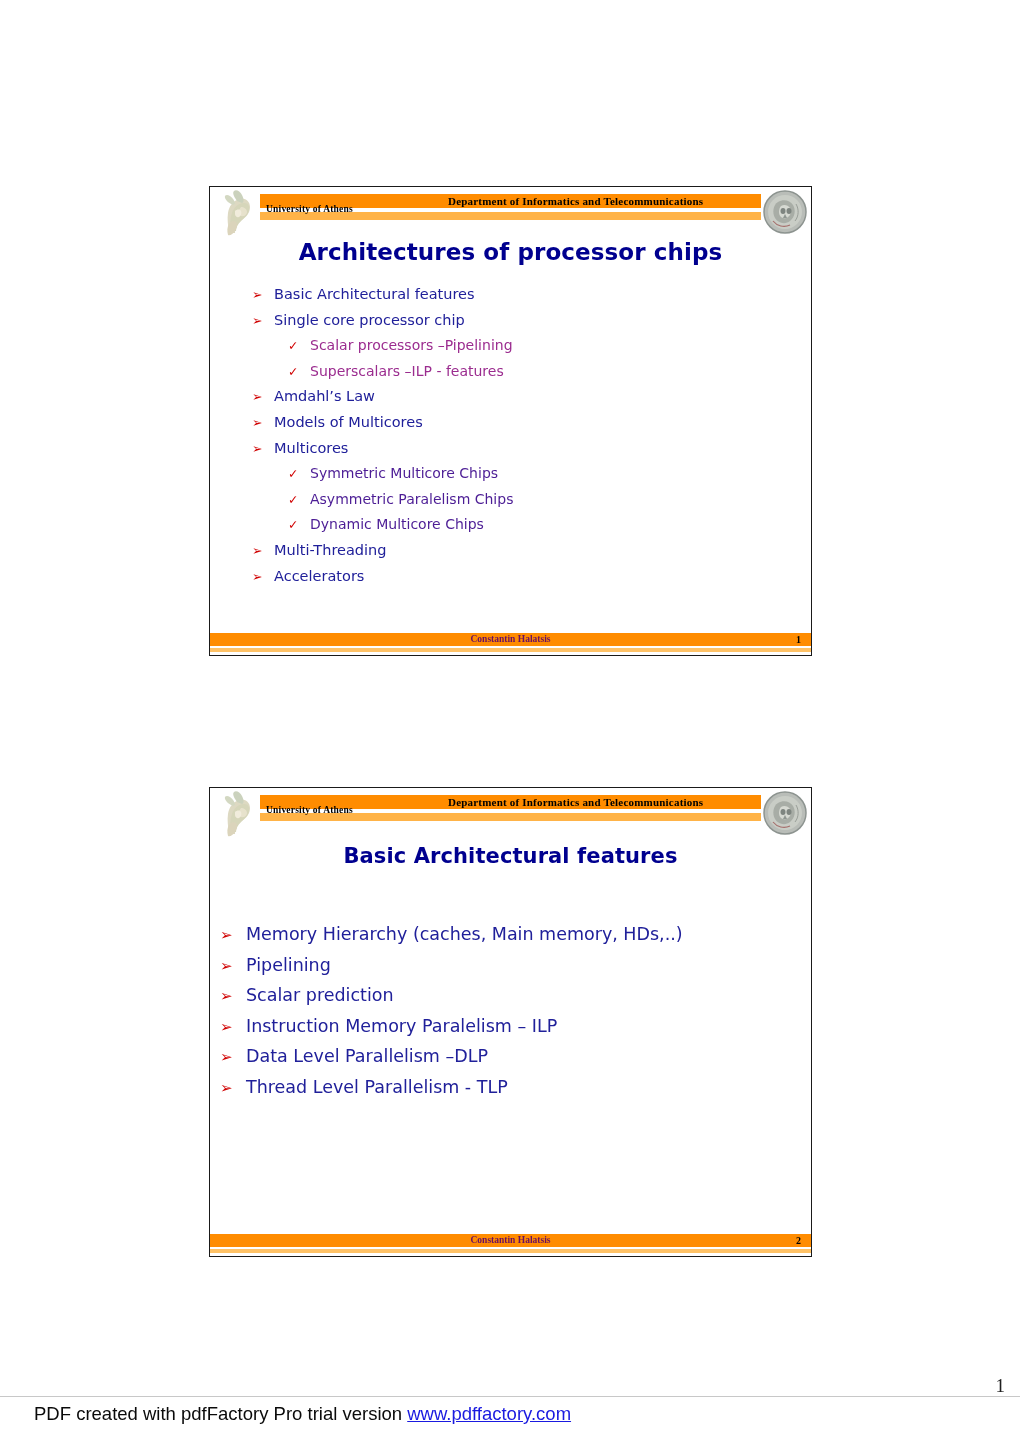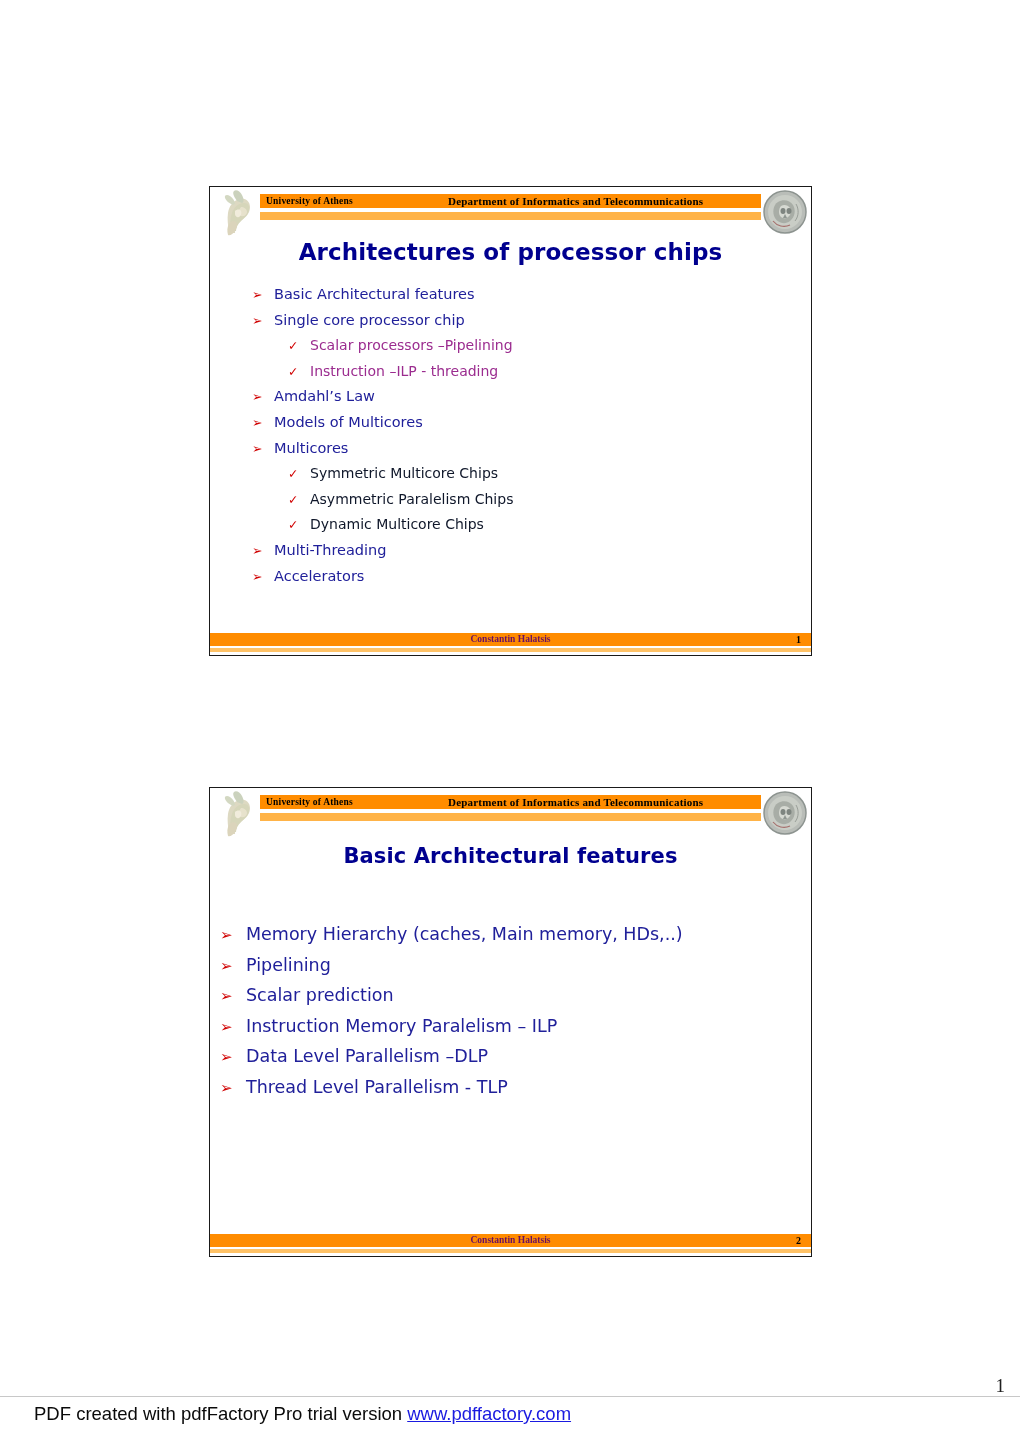--- a/index.html
+++ b/index.html
@@ -61,20 +61,21 @@
   }
   .hdr-univ {
     position: absolute;
     left: 56px;
     font-family: "Liberation Serif", serif;
     font-weight: bold;
     font-size: 9.5px;
     color: #000000;
     letter-spacing: 0.2px;
     white-space: nowrap;
+    margin-top: 8px;
   }
   .hdr-dept {
     position: absolute;
     left: 238px;
     font-family: "Liberation Serif", serif;
     font-weight: bold;
     font-size: 11px;
     color: #000000;
     letter-spacing: 0.2px;
     white-space: nowrap;
@@ -148,21 +149,21 @@
     font-size: 14px;
     line-height: 24.6px;
   }
   .lvl2 .marker {
     color: #D00000;
     font-size: 12.5px;
     width: 22px;
     flex: 0 0 22px;
   }
   .c-purple { color: #9B2C8F; }
-  .c-red    { color: #0f172a; }
+  .c-red    { color: #4c1d95; }
   .c-navy   { color: #20209A; }
 
   
   .slide-2 .lvl1 {
     padding-left: 10px;
     font-size: 17.5px;
     line-height: 29.5px;
   }
   .slide-2 .lvl1 .marker {
     font-size: 15px;
@@ -311,21 +312,21 @@
       <li class="bullet-row lvl1">
         <span class="marker">➢</span>
         <span class="c-navy">Single core processor chip</span>
       </li>
       <li class="bullet-row lvl2">
         <span class="marker">✓</span>
         <span class="c-purple">Scalar processors –Pipelining</span>
       </li>
       <li class="bullet-row lvl2">
         <span class="marker">✓</span>
-        <span class="c-purple">Instruction –ILP - threading</span>
+        <span class="c-purple">Superscalars –ILP - features</span>
       </li>
       <li class="bullet-row lvl1">
         <span class="marker">➢</span>
         <span class="c-navy">Amdahl’s Law</span>
       </li>
       <li class="bullet-row lvl1">
         <span class="marker">➢</span>
         <span class="c-navy">Models of Multicores</span>
       </li>
       <li class="bullet-row lvl1">

